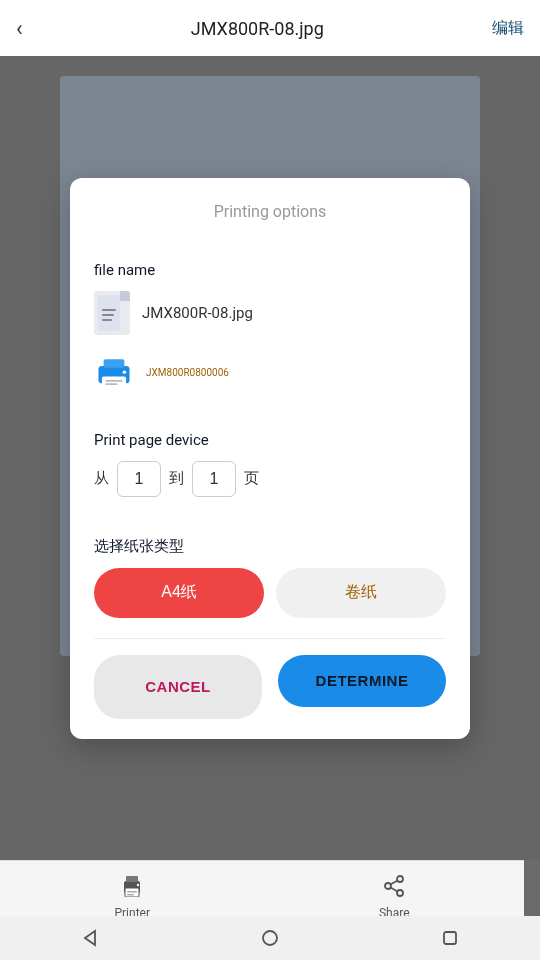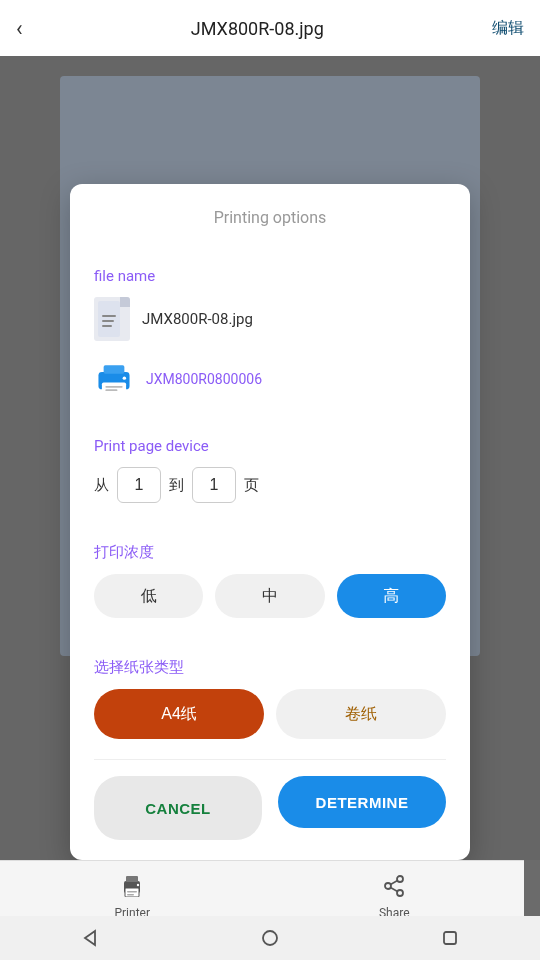--- a/index.html
+++ b/index.html
@@ -60,21 +60,21 @@
     }
 
     
     .dialog-overlay {
       position: absolute;
       top: 56px;
       left: 0;
       right: 0;
       bottom: 100px;
       display: flex;
-      align-items: flex-end;
+      align-items: center;
       justify-content: center;
     }
 
     .dialog {
       background: #fff;
       border-radius: 12px;
       width: 400px;
       padding: 24px 24px 20px 24px;
       box-shadow: 0 8px 30px rgba(0,0,0,0.25);
     }
@@ -82,21 +82,21 @@
     .dialog-title {
       text-align: center;
       font-size: 16px;
       color: #999;
       margin-bottom: 20px;
       font-weight: 400;
     }
 
     .section-label {
       font-size: 15px;
-      color: #8b5cf6;
+      color: #0f172a;
       margin-bottom: 12px;
       font-weight: 400;
       margin-top: 40px;
     }
 
     
     .file-name-row {
       display: flex;
       align-items: center;
       margin-bottom: 20px;
@@ -140,22 +140,22 @@
       height: 36px;
       display: flex;
       align-items: center;
       justify-content: center;
     }
     .printer-svg {
       width: 38px;
       height: 32px;
     }
     .device-name-text {
-      font-size: 14px;
-      color: #8b5cf6;
+      font-size: 10px;
+      color: #a16207;
     }
 
     
     .page-numbers-section {
       margin-bottom: 16px;
     }
     .page-numbers-row {
       display: flex;
       align-items: center;
       gap: 8px;
@@ -215,21 +215,21 @@
     .paper-btn {
       flex: 1;
       height: 50px;
       border-radius: 25px;
       border: none;
       font-size: 16px;
       cursor: pointer;
       font-weight: 500;
     }
     .paper-btn.active {
-      background: #c2410c;
+      background: #ef4444;
       color: #fff;
     }
     .paper-btn.inactive {
       background: #f0f0f0;
       color: #a16207;
     }
 
     
     .divider {
       height: 1px;
@@ -241,33 +241,33 @@
     .action-row {
       display: flex;
       gap: 16px;
     }
     .cancel-btn {
       flex: 1;
       height: 64px;
       border-radius: 26px;
       border: none;
       background: #e8e8e8;
-      color: #15803d;
+      color: #be185d;
       font-size: 15px;
       font-weight: 700;
       letter-spacing: 0.5px;
       cursor: pointer;
     }
     .determine-btn {
       flex: 1;
       height: 52px;
       border-radius: 26px;
       border: none;
       background: #1a8ce8;
-      color: #ffffff;
+      color: #0f172a;
       font-size: 15px;
       font-weight: 700;
       letter-spacing: 0.5px;
       cursor: pointer;
     }
 
     
     .bottom-nav {
       position: absolute;
       bottom: 0;
@@ -368,28 +368,20 @@
       <div class="section-label">Print page device</div>
       <div class="page-numbers-row">
         <span class="page-label-text">从</span>
         <input class="page-input" type="text" value="1" style="">
         <span class="page-label-text">到</span>
         <input class="page-input" type="text" value="1" style="">
         <span class="page-label-text">页</span>
       </div>
     </div>
 
-    <div class="density-section">
-      <div class="section-label">打印浓度</div>
-      <div class="density-row">
-        <button class="density-btn inactive">低</button>
-        <button class="density-btn inactive">中</button>
-        <button class="density-btn active">高</button>
-      </div>
-    </div>
 
     <div class="paper-section">
       <div class="section-label">选择纸张类型</div>
       <div class="paper-row">
         <button class="paper-btn active">A4纸</button>
         <button class="paper-btn inactive">卷纸</button>
       </div>
     </div>
 
     <div class="divider"></div>

